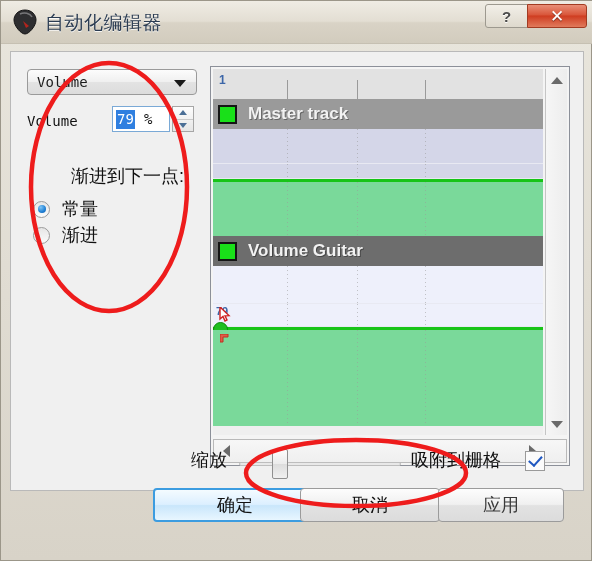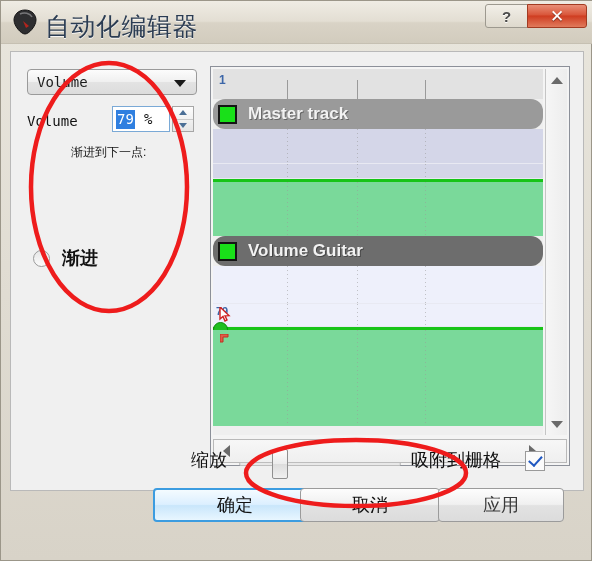--- a/index.html
+++ b/index.html
@@ -17,21 +17,21 @@
   .titlebar{
     position:absolute;left:0;top:0;width:592px;height:42px;
     background:linear-gradient(#efece4 0%,#e3ded3 48%,#d9d3c6 52%,#d2ccbe 100%);
     border-bottom:1px solid #c6c0b2;
   }
   .app-icon{
     position:absolute;left:12px;top:8px;width:24px;height:26px;
   }
   .title-text{
     position:absolute;left:44px;top:9px;
-    font-size:25px;color:#2b3c52;letter-spacing:.5px;
+    font-size:19px;color:#2b3c52;letter-spacing:.5px;
     text-shadow:0 1px 0 rgba(255,255,255,.8);
     white-space:nowrap;
   }
   .tb-btns{position:absolute;right:6px;top:3px;display:flex;}
   .tb-btn{
     width:43px;height:24px;box-sizing:border-box;
     border:1px solid #9d998f;border-radius:3px;
     display:flex;align-items:center;justify-content:center;
     font-size:15px;font-weight:bold;color:#4a4a4a;
     text-shadow:0 1px 0 rgba(255,255,255,.9);
@@ -87,25 +87,25 @@
     position:absolute;left:161px;top:54px;width:22px;height:26px;
     box-sizing:border-box;border:1px solid #a6a6a6;
     background:linear-gradient(#fdfdfd,#e6e6e6);
     display:flex;flex-direction:column;
   }
   .spin-up,.spin-dn{flex:1;display:flex;align-items:center;justify-content:center;}
   .spin-up{border-bottom:1px solid #c9c9c9;}
   .tri-up{width:0;height:0;border-left:4px solid transparent;border-right:4px solid transparent;border-bottom:5px solid #4b6f96;}
   .tri-dn{width:0;height:0;border-left:4px solid transparent;border-right:4px solid transparent;border-top:5px solid #4b6f96;}
   .fade-label{
-    position:absolute;left:16px;top:92px;font-size:12px;color:#111;white-space:nowrap;margin-left:44px;
+    position:absolute;left:16px;top:112px;font-size:18px;color:#111;white-space:nowrap;margin-left:44px;
   }
   .radio-row{position:absolute;left:22px;display:flex;align-items:center;}
   .r1{top:145px;}
-  .r2{top:194px;font-weight:bold;}
+  .r2{top:171px;}
   .radio{
     width:17px;height:17px;border-radius:50%;box-sizing:border-box;
     border:1px solid #9a9a9a;background:linear-gradient(#e6e6e6,#fbfbfb);
     display:flex;align-items:center;justify-content:center;
   }
   .radio .dot{
     width:8px;height:8px;border-radius:50%;
     background:radial-gradient(circle at 35% 30%,#7fc5f5 0%,#1f7fd4 60%,#0d5ba8 100%);
   }
   .radio-label{margin-left:12px;font-size:18px;color:#111;white-space:nowrap;}
@@ -118,21 +118,21 @@
   .ruler{
     position:absolute;left:0;top:0;width:330px;height:30px;
     background:#e2e2e2;border-bottom:1px solid #b2b2b2;
   }
   .ruler-num{position:absolute;left:6px;top:4px;font-size:12px;font-weight:bold;color:#3c66a8;}
   .ruler-tick{position:absolute;top:11px;width:1px;height:19px;background:#9a9a9a;}
   .tracks-clip{
     position:absolute;left:0;top:30px;width:330px;height:336px;overflow:hidden;background:#efefef;
   }
   .thdr{
-    position:relative;height:30px;display:flex;align-items:center;border-radius:12px;
+    position:relative;height:30px;display:flex;align-items:center;
   }
   .thdr.master{background:#9a9a9a;}
   .thdr.guitar{background:#6d6d6d;}
   .tcolor{
     width:19px;height:19px;margin-left:5px;box-sizing:border-box;
     background:#19e019;border:2px solid #151515;
   }
   .tname{
     margin-left:11px;font-size:17px;font-weight:bold;color:#f2f2f2;
     text-shadow:1px 1px 0 rgba(0,0,0,.35);white-space:nowrap;
@@ -258,20 +258,26 @@
       <div class="spin-up">
           <i class="tri-up"></i>
         </div>
       <div class="spin-dn">
           <i class="tri-dn"></i>
         </div>
     </div>
 
     <div class="fade-label">渐进到下一点:</div>
 
+    <div class="radio-row r1">
+      <span class="radio">
+          <i class="dot"></i>
+        </span>
+      <span class="radio-label">常量</span>
+    </div>
     <div class="radio-row r2">
       <span class="radio"></span>
       <span class="radio-label">渐进</span>
     </div>
 
     <div class="track-panel">
       <div class="tp-inner">
 
         <div class="ruler">
           <span class="ruler-num">1</span>

